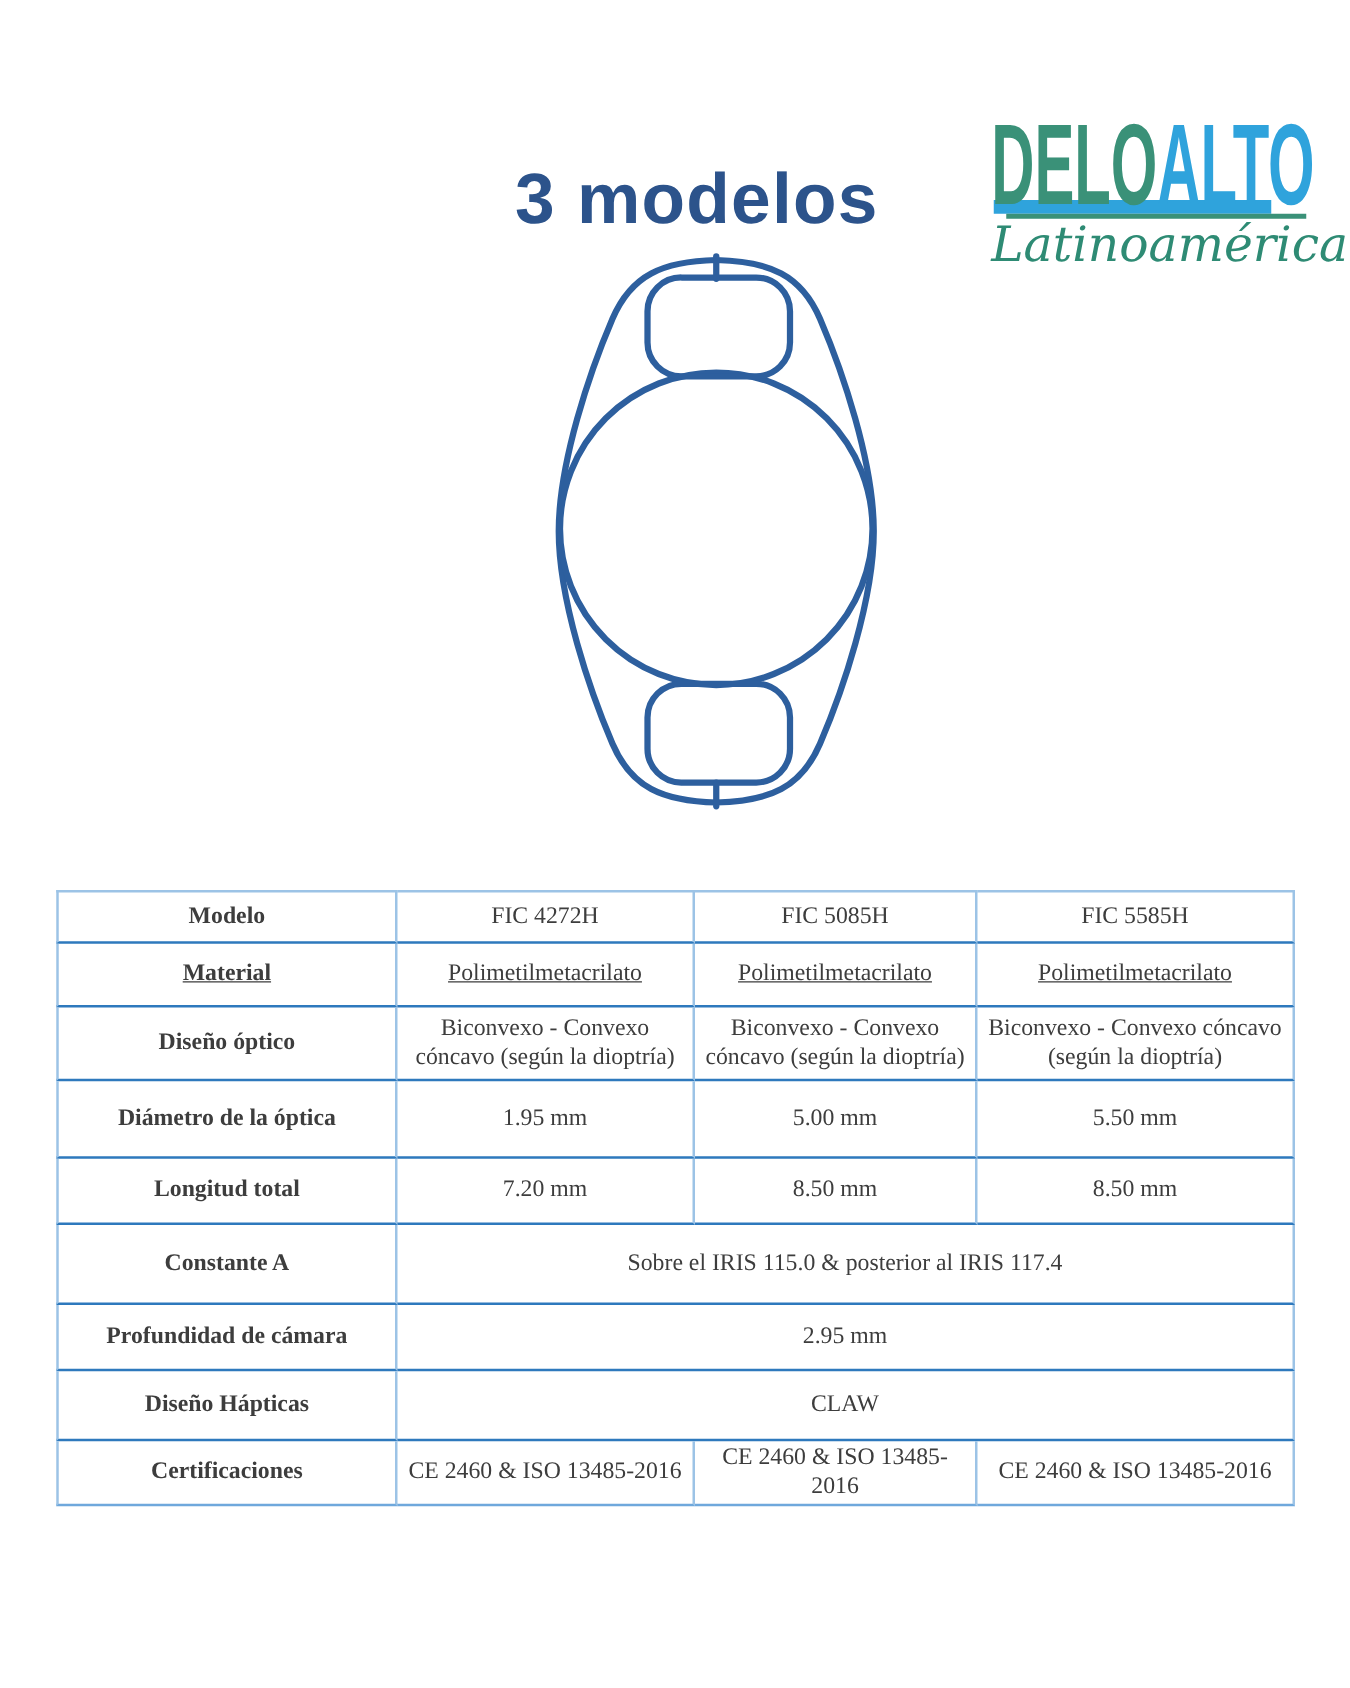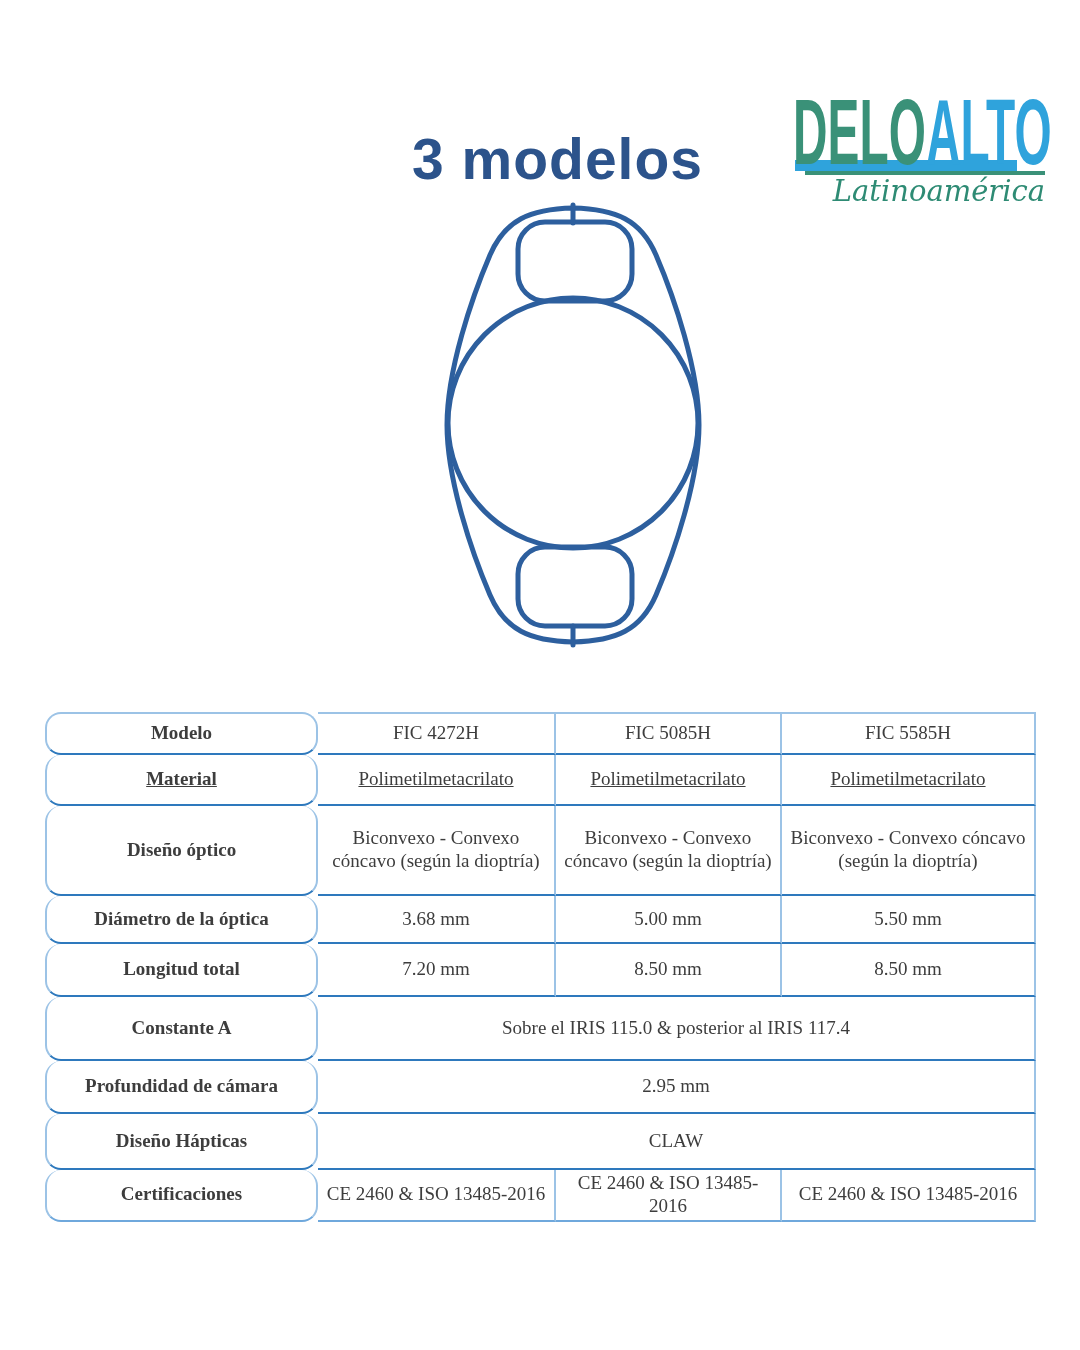--- a/index.html
+++ b/index.html
@@ -14,21 +14,21 @@
     position:absolute;left:0;top:0;white-space:nowrap;line-height:1;
     font-family:"Liberation Sans", sans-serif;font-weight:bold;font-size:92px;
     letter-spacing:0px;transform:scaleX(0.52);transform-origin:left top;z-index:2;
   }
   .logo-part1{color:#3A9178;}
   .logo-part2{color:#2FA3DC;}
   .logo-bar-blue{position:absolute;left:2px;top:74px;width:222px;height:11px;background:#2FA3DC;z-index:1;}
   .logo-bar-teal{position:absolute;left:12px;top:85px;width:240px;height:4px;background:#3A9178;z-index:1;}
   .logo-sub{
     position:absolute;left:0;top:88px;width:252px;text-align:right;
-    font-family:"DejaVu Serif", serif;font-style:italic;font-size:29px;
+    font-family:"DejaVu Serif", serif;font-style:italic;font-size:39px;
     color:#2E8B74;z-index:2;
   }
 
   
   .heading{
     position:absolute;left:0;top:126px;width:1115px;text-align:center;
     font-size:57px;font-weight:bold;color:#2C538B;letter-spacing:1px;
   }
 
   
@@ -38,26 +38,26 @@
   .spec-table{
     position:absolute;left:45px;top:712px;width:991px;
     border-collapse:separate;border-spacing:0;table-layout:fixed;
     font-family:"Liberation Serif", serif;font-size:19px;color:#3D3D3D;
   }
   .spec-table td{
     text-align:center;vertical-align:middle;line-height:1.2;padding:2px 6px;
     border-right:2px solid #9CC3E6;border-bottom:2px solid #2E79BD;
     overflow:hidden;
   }
-  .spec-table td:first-child{border-left:2px solid #9CC3E6;border-radius:16px;}
+  .spec-table td:first-child{border-left:2px solid #9CC3E6;}
   .spec-table tr:first-child td{border-top:2px solid #9CC3E6;}
   .spec-table tr:last-child td{border-bottom:2px solid #6FA8DC;}
   .spec-table td.lbl{font-weight:bold;}
-  tr.r1{height:43px;} tr.r2{height:51px;text-decoration:underline;} tr.r3{height:90px;}
-  tr.r4{height:48px;padding-left:43px;} tr.r5{height:53px;margin-left:24px;} tr.r6{height:64px;}
+  tr.r1{height:43px;} tr.r2{height:51px;text-decoration:underline;} tr.r3{height:59px;}
+  tr.r4{height:62px;padding-left:43px;} tr.r5{height:53px;margin-left:24px;} tr.r6{height:64px;}
   tr.r7{height:53px;} tr.r8{height:56px;} tr.r9{height:50px;}
 </style>
 </head>
 <body>
 
 <div class="logo">
   <div class="logo-text"><span class="logo-part1">DELO</span><span class="logo-part2">ALTO</span></div>
   <div class="logo-bar-blue"></div>
   <div class="logo-bar-teal"></div>
   <div class="logo-sub">Latinoamérica</div>
@@ -105,21 +105,21 @@
       <td>Polimetilmetacrilato</td>
     </tr>
     <tr class="r3">
       <td class="lbl">Diseño óptico</td>
       <td>Biconvexo - Convexo cóncavo (según la dioptría)</td>
       <td>Biconvexo - Convexo cóncavo (según la dioptría)</td>
       <td>Biconvexo - Convexo cóncavo (según la dioptría)</td>
     </tr>
     <tr class="r4">
       <td class="lbl">Diámetro de la óptica</td>
-      <td>3.68 mm</td>
+      <td>1.95 mm</td>
       <td>5.00 mm</td>
       <td>5.50 mm</td>
     </tr>
     <tr class="r5">
       <td class="lbl">Longitud total</td>
       <td>7.20 mm</td>
       <td>8.50 mm</td>
       <td>8.50 mm</td>
     </tr>
     <tr class="r6">

